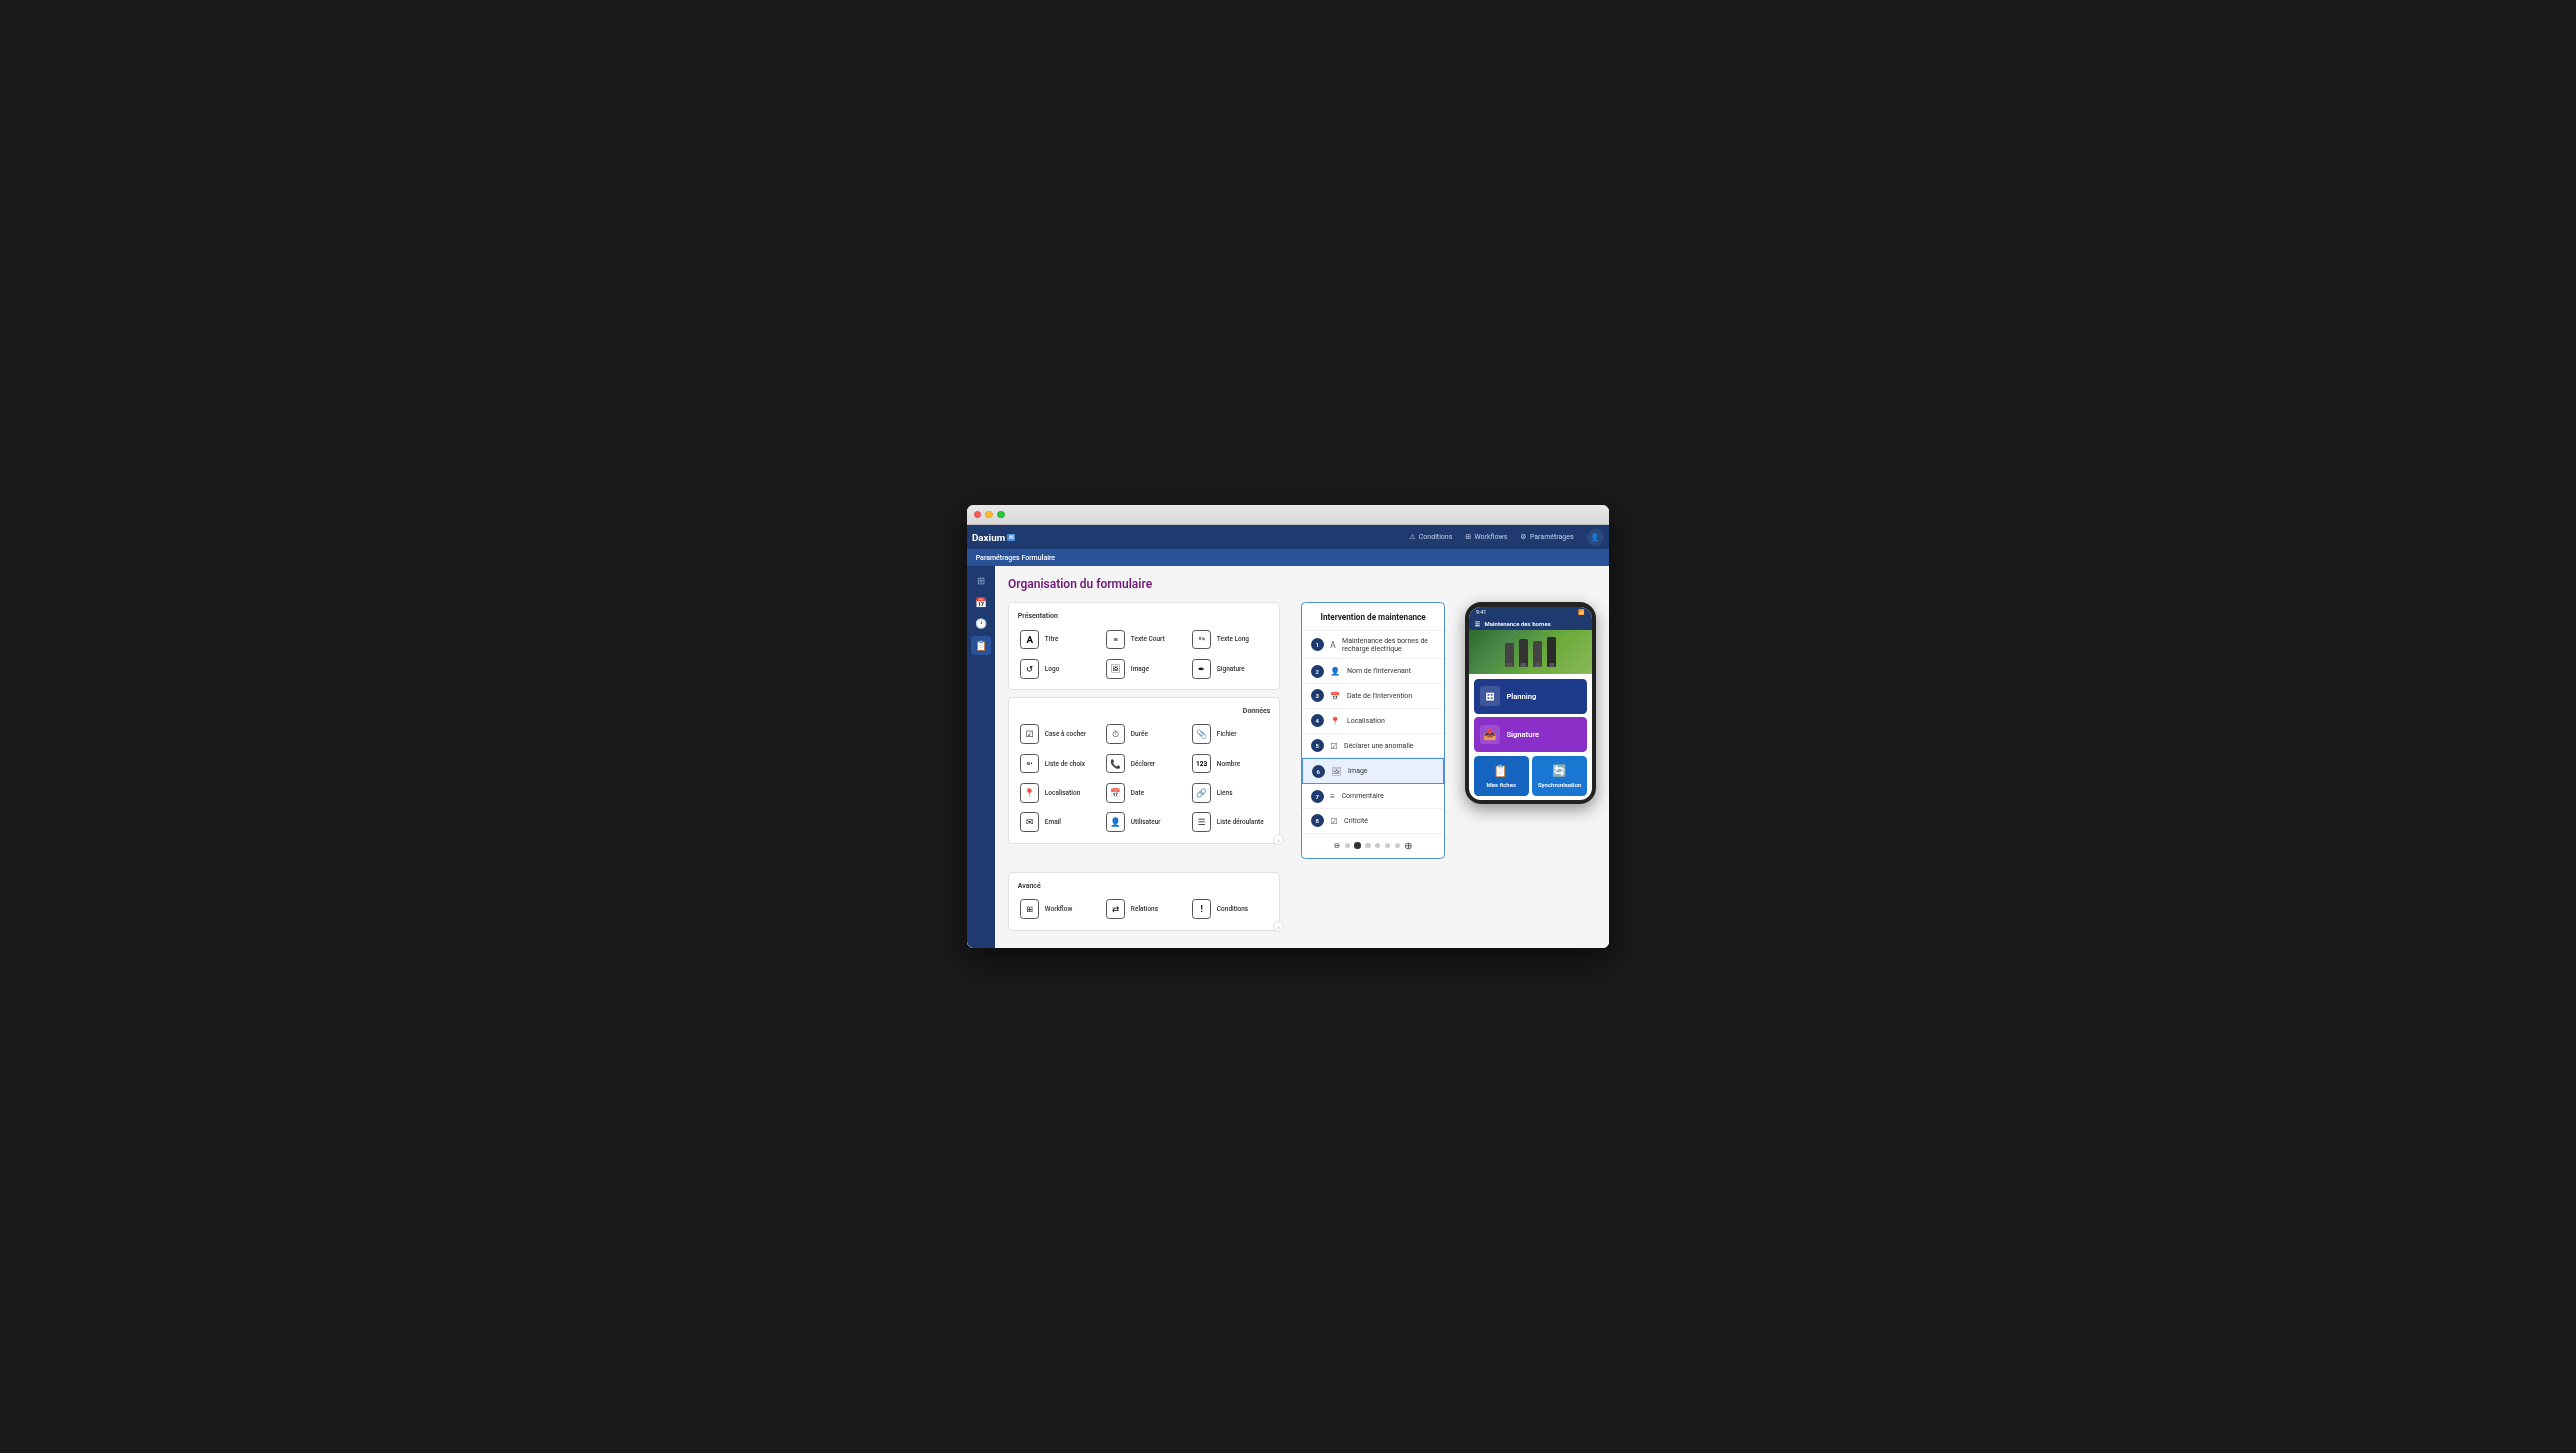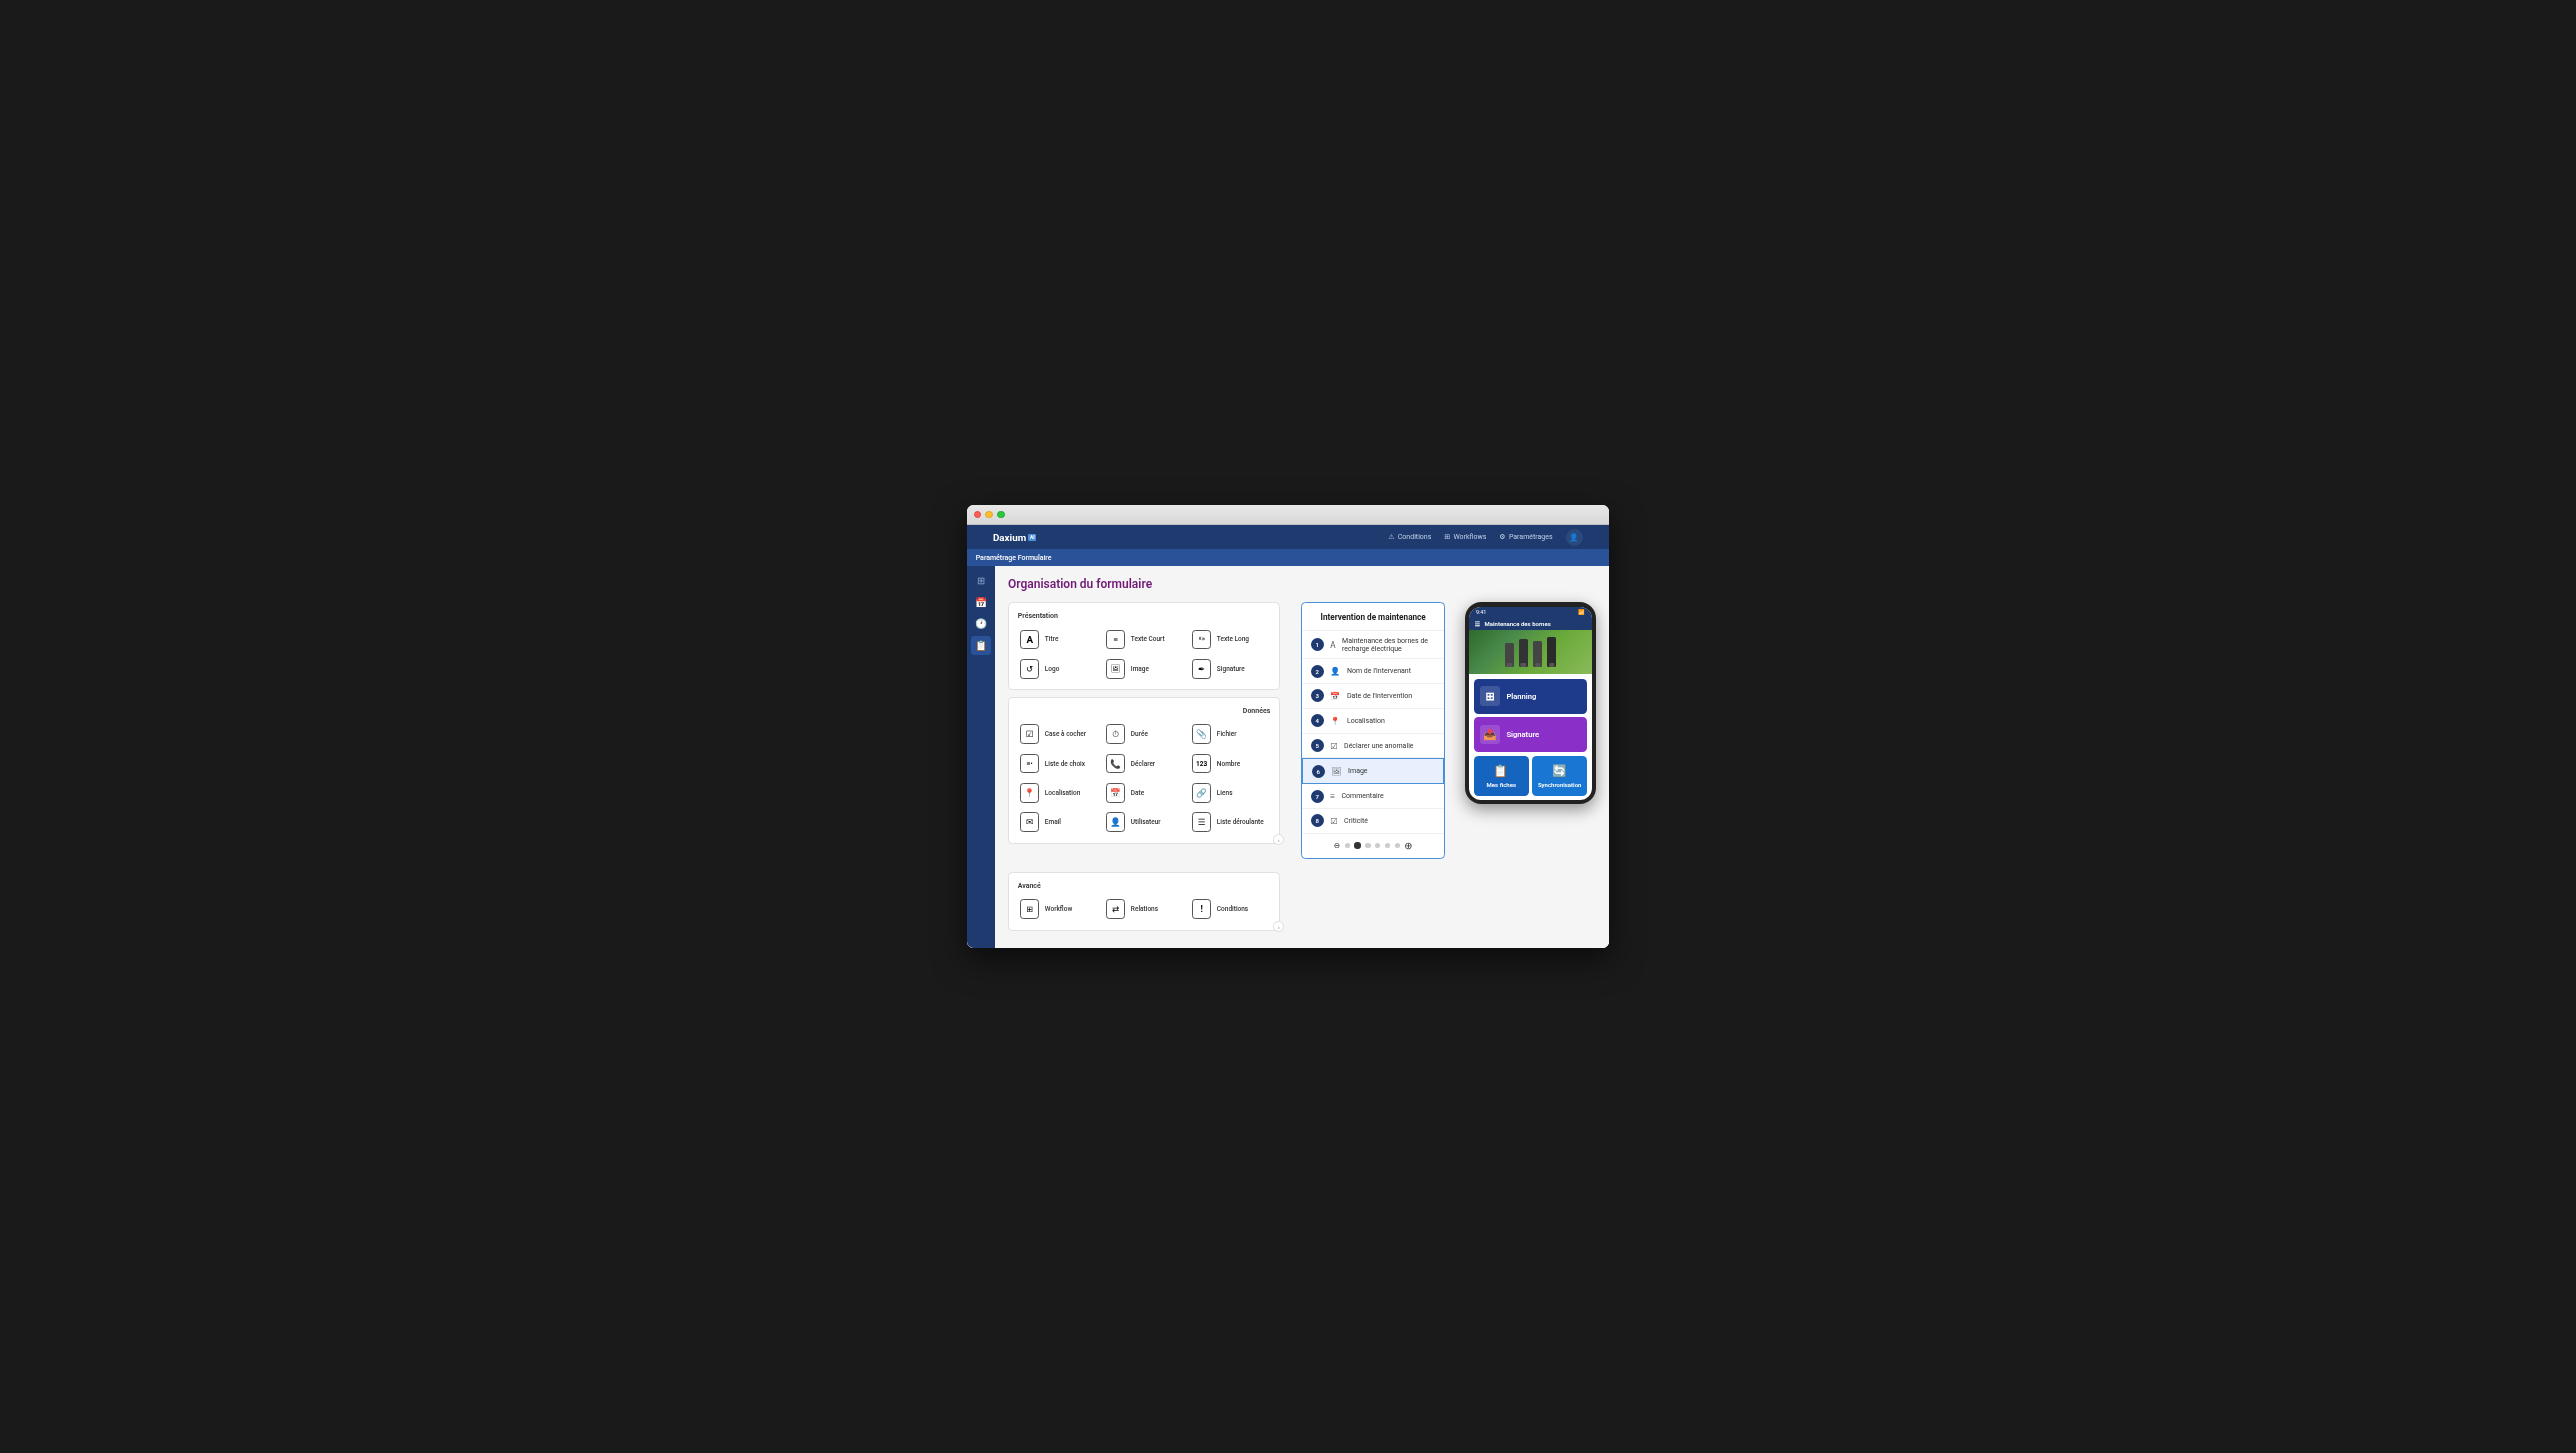--- a/index.html
+++ b/index.html
@@ -50,21 +50,21 @@
       display: flex;
       flex-direction: column;
       height: calc(100% - 20.7px);
       background: #fff;
     }
 
     .app-header {
       background: #1e3a6e;
       display: flex;
       align-items: center;
-      padding: 0 26px;
+      padding: 0 5px;
       height: 24px;
       gap: 8.7px;
     }
 
     .app-logo {
       color: white;
       font-weight: bold;
       font-size: 9.8px;
       display: flex;
       align-items: center;
@@ -473,21 +473,21 @@
         </div>
         <div class="header-nav-item">
           <span>⚙</span>
           <span>Paramétrages</span>
         </div>
         <div class="header-icon">👤</div>
       </div>
     </div>
 
     <div class="breadcrumb-bar">
-      <span>Paramétrage Formulaire</span>
+      <span>Paramétrages Formulaire</span>
     </div>
 
     <div class="main-content">
 
       <div class="sidebar">
         <div class="sidebar-icon">⊞</div>
         <div class="sidebar-icon">📅</div>
         <div class="sidebar-icon">🕐</div>
         <div class="sidebar-icon active">📋</div>
       </div>

